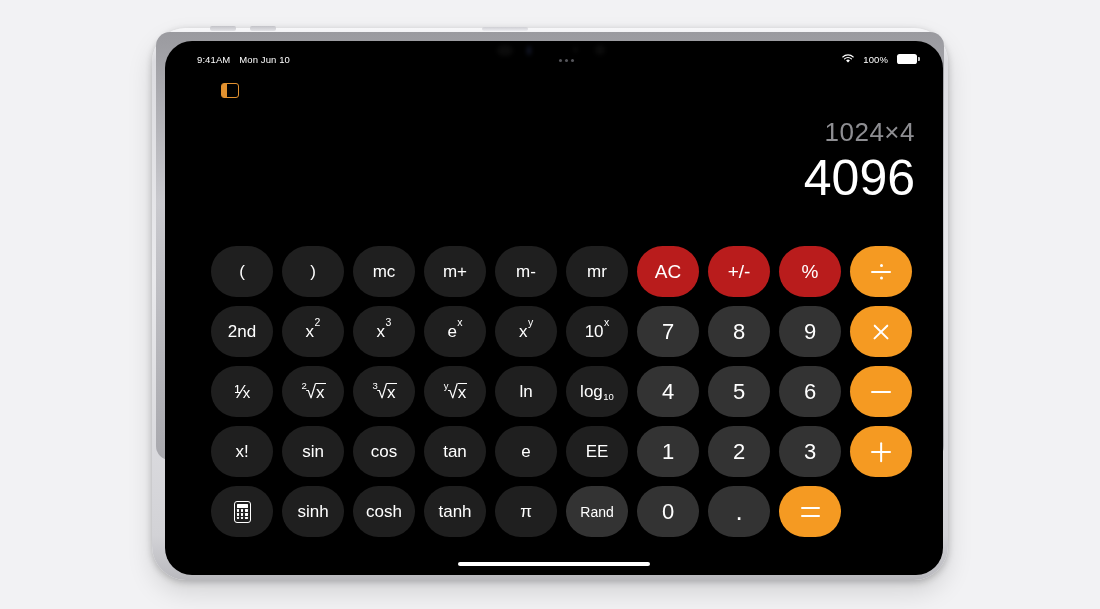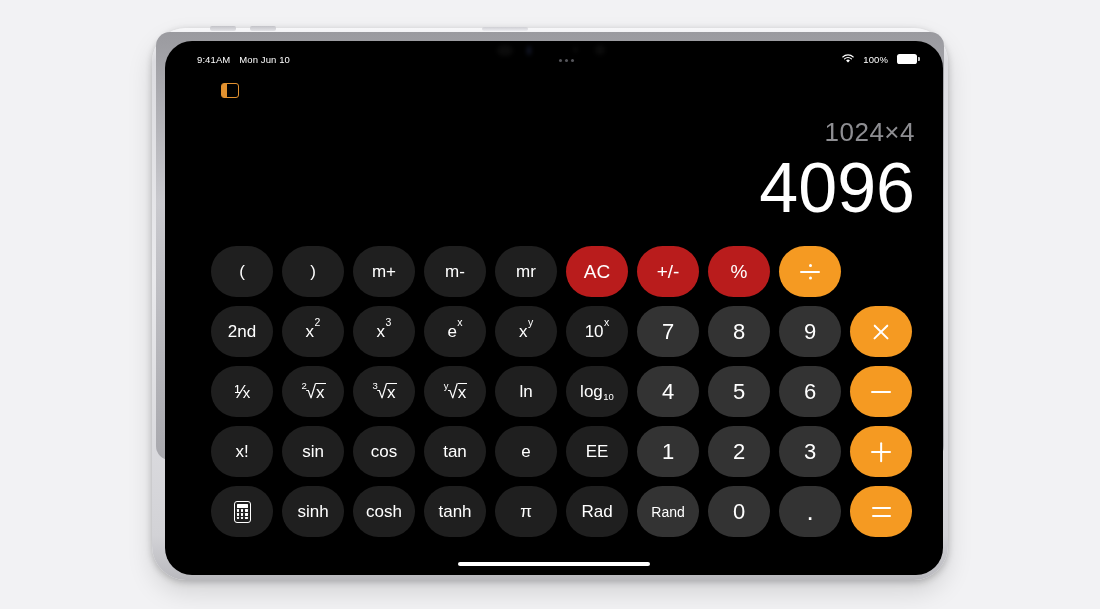--- a/index.html
+++ b/index.html
@@ -140,21 +140,21 @@
   }
   #expression {
     font-size: 26px;
     color: #8e8e92;
     letter-spacing: 0.5px;
     line-height: 1;
     margin-bottom: 8px;
     font-weight: 300;
   }
   #result {
-    font-size: 70px;
+    font-size: 50px;
     font-weight: 300;
     letter-spacing: 0px;
     line-height: 1;
     color: #fff;
   }
 
   
   #keypad {
     position: absolute;
     left: 46px;
@@ -345,20 +345,21 @@
         <div id="display">
           <div id="expression">1024×4</div>
           <div id="result">4096</div>
         </div>
 
         <div id="keypad">
 
           <div class="key-row">
             <div class="key fn">(</div>
             <div class="key fn">)</div>
+            <div class="key fn">mc</div>
             <div class="key fn">m+</div>
             <div class="key fn">m-</div>
             <div class="key fn">mr</div>
             <div class="key util">AC</div>
             <div class="key util">
               <span>+/-</span>
             </div>
             <div class="key util">%</div>
             <div class="key accent">
               <span class="op-div"></span>
@@ -456,21 +457,20 @@
                     <i></i>
                     <i></i>
                     <i></i>
                   </span>
               </span>
             </div>
             <div class="key fn">sinh</div>
             <div class="key fn">cosh</div>
             <div class="key fn">tanh</div>
             <div class="key fn">π</div>
-            <div class="key fn">Rad</div>
             <div class="key num" style="font-size:14px;">Rand</div>
             <div class="key num">0</div>
             <div class="key num" style="font-size:26px;line-height:0.4;">.</div>
             <div class="key accent">
               <span class="op-eq"></span>
             </div>
           </div>
 
         </div>
 

